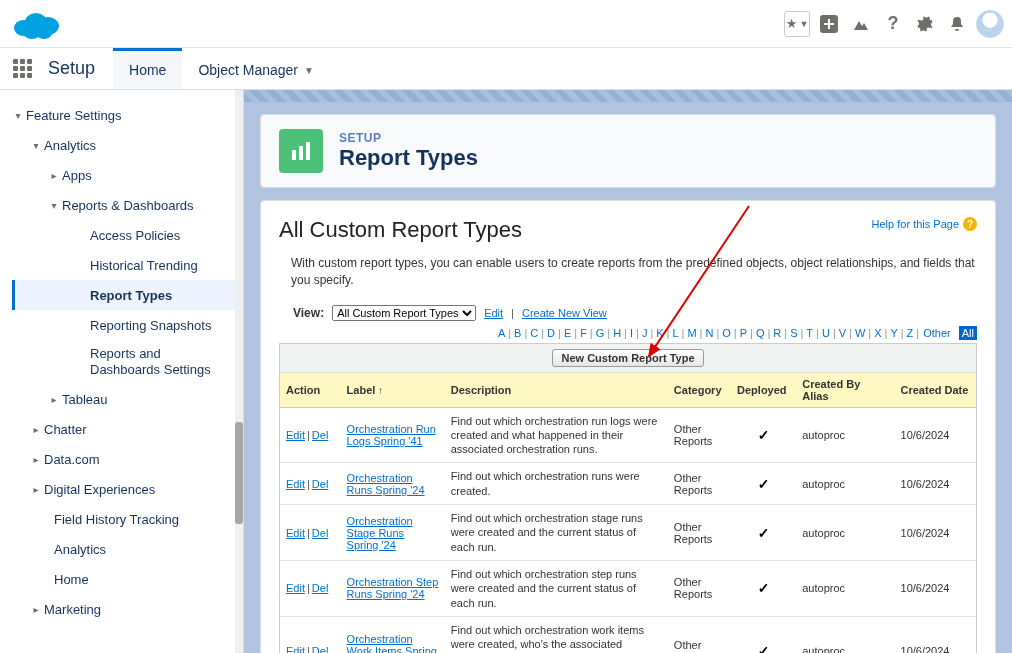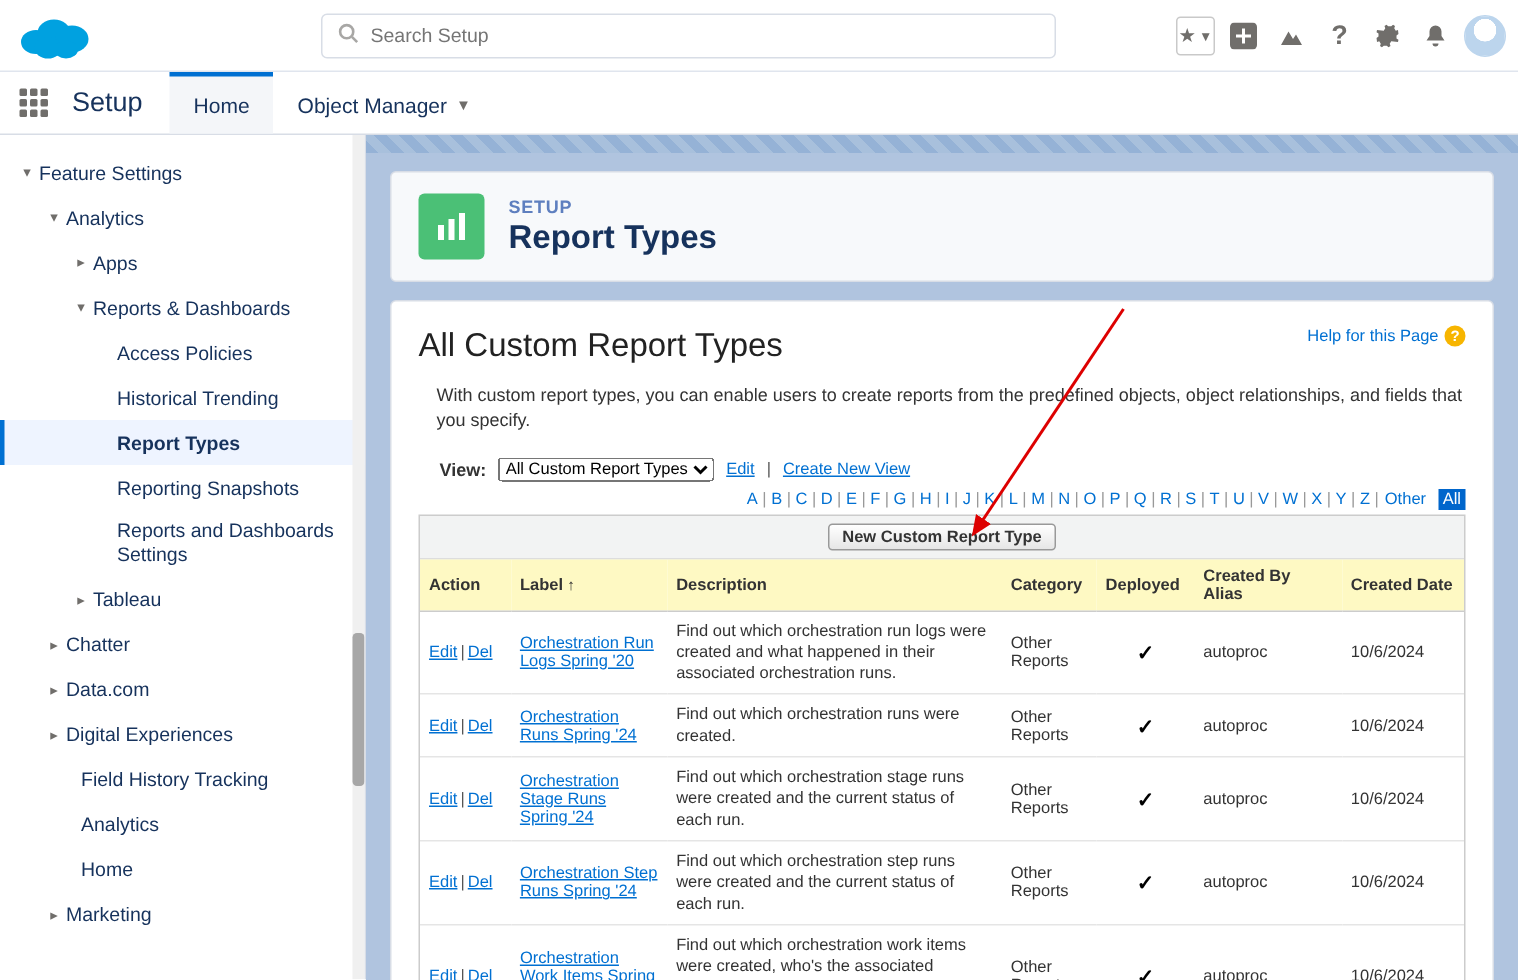--- a/index.html
+++ b/index.html
@@ -32,21 +32,21 @@
 .sidebar { width: 244px; border-right: 1px solid #d8dde6; position:relative; overflow:hidden; }
 .sidebar-scroll { position:absolute; right:0; top:0; width:8px; height:100%; }
 .sidebar-scroll .track { position:absolute; right:0; top:0; bottom:0; width:8px; background:#f0f0f0; }
 .sidebar-scroll .thumb { position:absolute; right:0; top:332px; width:8px; height:102px; background:#a7a7a7; border-radius:3px; }
 .tree { padding: 10px 0 10px 0; }
 .tree .node { display:flex; align-items:center; height:30px; padding-left:10px; font-size:13px; color:#16325c; cursor:pointer; white-space: nowrap; }
 .tree .node .caret { width:16px; text-align:center; color:#706e6b; font-size:10px; }
 .tree .node.lvl1 { padding-left:10px; }
 .tree .node.lvl2 { padding-left:28px; }
 .tree .node.lvl3 { padding-left:46px; }
-.tree .node.lvl4 { padding-left:78px; }
+.tree .node.lvl4 { padding-left:78px;margin-left:12px; }
 .tree .node.leaf1 { padding-left:54px; }
 .tree .node.selected { background:#eef4ff; border-left:3px solid #0070d2; padding-left:75px; font-weight:600; }
 .tree .node.wrap { height:auto; padding-top:6px; padding-bottom:6px; line-height:1.25; white-space:normal; padding-right:16px; }
 
 
 .main { flex:1; background:#b0c4df; overflow:auto; position:relative; }
 .patternband { height:12px; background: repeating-linear-gradient(45deg,#95b2d6 0 6px,#a8c0dc 6px 12px); }
 .header-card { margin:12px 16px 12px 16px; background:#f7f9fb; border:1px solid #d8dde6; border-radius:4px; padding:14px 18px; display:flex; align-items:center; gap:16px; }
 .header-icon { width:44px; height:44px; background:#4bc076; border-radius:4px; display:flex; align-items:center; justify-content:center; color:#fff; }
 .header-text .kicker { font-size:12px; color:#5e7fbf; font-weight:600; letter-spacing:.5px; }
@@ -104,29 +104,20 @@
     <svg viewBox="0 0 48 32">
         <g fill="#00A1E0">
           <ellipse cx="12" cy="20" rx="10" ry="8"></ellipse>
           <ellipse cx="24" cy="14" rx="11" ry="9"></ellipse>
           <ellipse cx="36" cy="18" rx="11" ry="9"></ellipse>
           <ellipse cx="20" cy="24" rx="9" ry="7"></ellipse>
           <ellipse cx="32" cy="25" rx="8" ry="6"></ellipse>
         </g>
       </svg>
   </div>
-  <div class="search-wrap">
-    <span class="sicon">
-      <svg width="14" height="14" viewBox="0 0 16 16" fill="none" stroke="#706e6b" stroke-width="2">
-          <circle cx="7" cy="7" r="5"></circle>
-          <line x1="11" y1="11" x2="15" y2="15"></line>
-        </svg>
-    </span>
-    <input placeholder="Search Setup" style="">
-  </div>
   <div class="topbar-icons">
     <span class="star-box ticon">★<span style="font-size:9px">▼</span></span>
     <span class="ticon">
         <svg width="18" height="18" viewBox="0 0 18 18">
           <rect width="18" height="18" rx="3" fill="#706e6b"></rect>
           <path d="M9 4v10M4 9h10" stroke="#fff" stroke-width="2"></path>
         </svg>
       </span>
     <span class="ticon">
         <svg width="18" height="18" viewBox="0 0 18 18" fill="#706e6b">
@@ -293,21 +284,21 @@
             <th>Description</th>
             <th>Category</th>
             <th>Deployed</th>
             <th>Created By Alias</th>
             <th>Created Date</th>
           </tr>
             </thead>
           <tbody id="tbody">
               <tr>
                 <td class="action"><a href="#">Edit</a><span class="pipe">|</span><a href="#">Del</a></td>
-                <td class="label"><a href="#">Orchestration Run Logs Spring '20</a></td>
+                <td class="label"><a href="#">Orchestration Run Logs Spring '41</a></td>
                 <td class="desc">Find out which orchestration run logs were created and what happened in their associated orchestration runs.</td>
                 <td class="cat">Other Reports</td>
                 <td class="dep">✓</td>
                 <td>autoproc</td>
                 <td>10/6/2024</td>
               </tr>
               <tr>
                 <td class="action"><a href="#">Edit</a><span class="pipe">|</span><a href="#">Del</a></td>
                 <td class="label"><a href="#">Orchestration Runs Spring '24</a></td>
                 <td class="desc">Find out which orchestration runs were created.</td>

